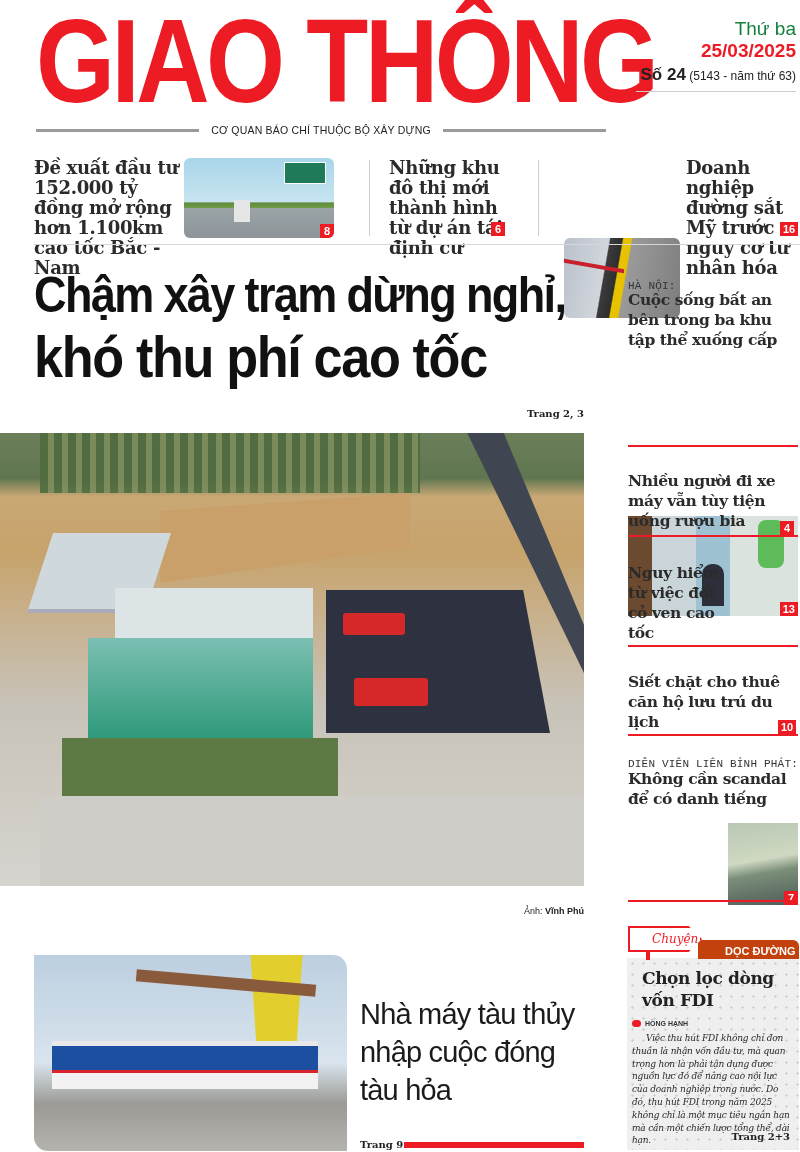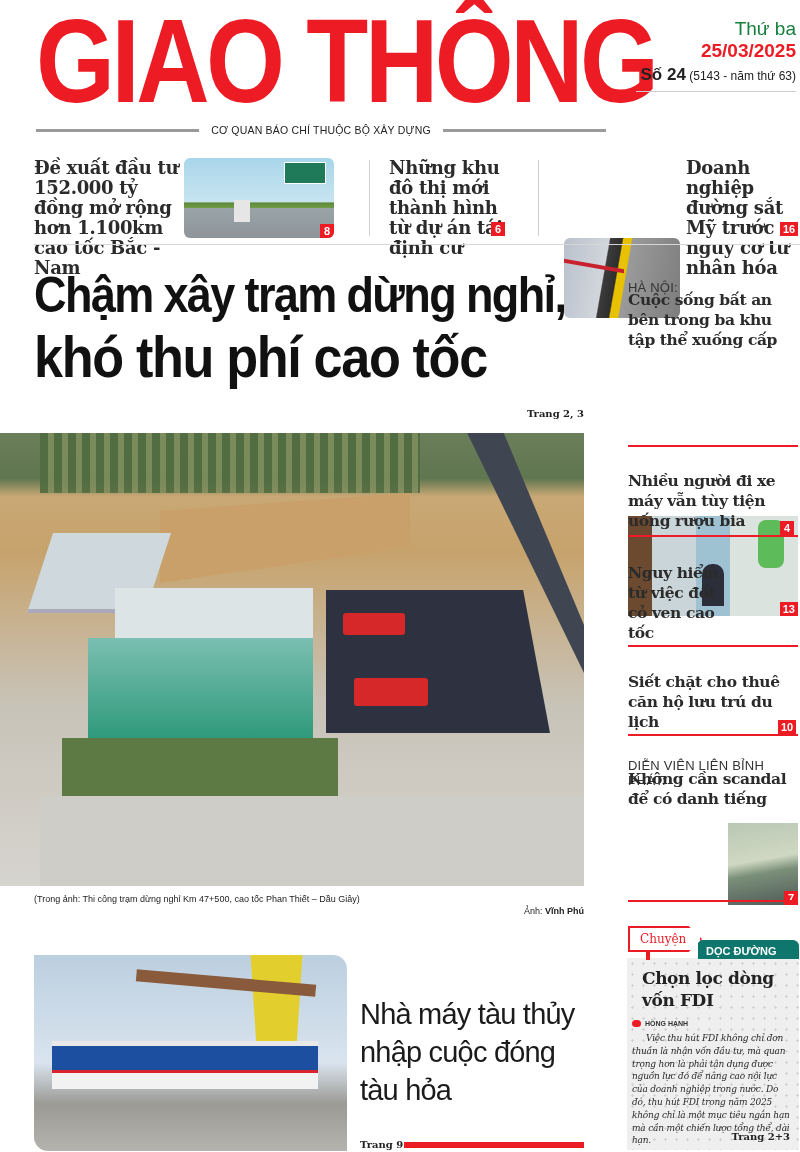--- a/index.html
+++ b/index.html
@@ -93,46 +93,46 @@
   .sp-car { left: 18px; top: 86px; width: 266px; height: 48px; background: linear-gradient(#e8e8e8 0 10%, #1d4fa0 10% 60%, #d9232e 60% 66%, #f2f2f2 66% 100%); }
   .ship-title {
     left: 360px; top: 995px; width: 240px;
     font-family: "Liberation Sans", sans-serif; font-size: 29px; line-height: 38px; color: #1b1b1b;
     letter-spacing: -0.8px;
   }
   .ship-trang { left: 360px; top: 1139px; font-size: 10px; font-weight: 700; color: #222; }
   .ship-redbar { left: 404px; top: 1142px; width: 180px; height: 6px; background: #ed1c24; }
 
   
-  .kicker { font-family: Liberation Sans, sans-serif; font-size: 13px; color: #333; letter-spacing: 0.2px; }
+  .kicker { font-family: Liberation Mono, monospace; font-size: 11px; color: #333; letter-spacing: 0.2px; }
   .rc-title { font-family: "DejaVu Serif", serif; font-weight: 700; font-size: 15.5px; line-height: 20px; color: #2b2b2b; letter-spacing: -0.4px; }
   .red-underline { height: 2px; background: #ed1c24; }
   .rc-img { position: relative; overflow: hidden; }
   .rc-img .pg-badge { position: absolute; right: 0; bottom: 0; }
   .img-apartment { background: linear-gradient(90deg, #6b4a2f 0 14%, #c9d5d8 14% 40%, #9fc2d3 40% 60%, #dbe3de 60% 100%); }
   .img-apartment .man { position: absolute; left: 74px; top: 48px; width: 22px; height: 42px; background: #2c2f3a; border-radius: 10px 10px 0 0; }
   .img-apartment .bag { position: absolute; right: 14px; top: 4px; width: 26px; height: 48px; background: #4fb64b; border-radius: 8px; opacity: .9; }
   .img-smoke { background: linear-gradient(170deg, #b9c8b4 0%, #cfd8c2 45%, #7a8f79 60%, #505a58 100%); }
   .img-actors { background: linear-gradient(90deg, #b49e86 0%, #d9cbb7 40%, #8f7d6a 60%, #d8d2c9 100%); }
   .img-actors .hat { position: absolute; left: 28px; top: 6px; width: 54px; height: 18px; background: #ece0c6; clip-path: polygon(50% 0, 100% 100%, 0 100%); }
 
   
   .cdd-box {
     left: 627px; top: 958px; width: 172px; height: 192px;
     background-color: #efefef;
     background-image: radial-gradient(#d2d2d2 1px, transparent 1.2px);
     background-size: 11px 11px;
   }
-  .cdd-redbar { left: 698px; top: 940px; width: 101px; height: 19px; background: #0f766e; border-radius: 0 6px 0 0; }
+  .cdd-redbar { left: 698px; top: 940px; width: 101px; height: 19px; background: #c2410c; border-radius: 0 6px 0 0; padding-left: 19px; }
   .cdd-redbar span { font-family: "Liberation Sans", sans-serif; font-weight: 700; color: #fff; font-size: 11px; line-height: 19px; padding-left: 8px; white-space: nowrap; }
   .cdd-sign {
     left: 628px; top: 926px; width: 74px; height: 26px; background: #fff; border: 2px solid #ed1c24;
     clip-path: polygon(0 0, 82% 0, 100% 50%, 82% 100%, 0 100%);
   }
-  .cdd-sign span { font-family: "DejaVu Serif", serif; color: #ed1c24; font-size: 12px; line-height: 22px; padding-left: 10px; }
+  .cdd-sign span { font-family: "DejaVu Serif", serif; font-style: italic; color: #ed1c24; font-size: 12px; line-height: 22px; padding-left: 22px; }
   .cdd-post { left: 646px; top: 952px; width: 4px; height: 8px; background: #ed1c24; }
   .cdd-title { left: 642px; top: 967px; width: 150px; font-family: "DejaVu Serif", serif; font-weight: 700; font-size: 17px; line-height: 22px; color: #222; letter-spacing: -0.4px; }
   .cdd-author { left: 632px; top: 1020px; font-family: "Liberation Sans", sans-serif; font-weight: 700; font-size: 7px; color: #333; display: flex; align-items: center; gap: 4px; }
   .cdd-dot { width: 9px; height: 7px; background: #ed1c24; border-radius: 4px; }
   .cdd-body {
     left: 632px; top: 1032px; width: 160px; font-family: "DejaVu Serif", serif; font-style: italic;
     font-size: 9px; line-height: 12.8px; color: #2a2a2a; text-indent: 14px; letter-spacing: -0.2px;
   }
   .cdd-trang { right: 10px; top: 1131px; font-family: "DejaVu Serif", serif; font-weight: 700; font-size: 10px; color: #222; }
 </style>
@@ -192,21 +192,20 @@
   <div class="abs mp-roof2"></div>
   <div class="abs mp-shed"></div>
   <div class="abs mp-lot"></div>
   <div class="abs mp-bus1"></div>
   <div class="abs mp-bus2"></div>
   <div class="abs mp-grass"></div>
   <div class="abs mp-apron"></div>
 </div>
 
 <div class="abs caption">
-  <div>(Trong ảnh: Thi công trạm dừng nghỉ Km 47+500, cao tốc Phan Thiết – Dầu Giây)</div>
   <div class="credit">
     <span>Ảnh:</span>
     <b>Vĩnh Phú</b>
   </div>
 </div>
 
 <div class="abs ship-photo">
   <div class="abs sp-crane"></div>
   <div class="abs sp-beam"></div>
   <div class="abs sp-car"></div>

